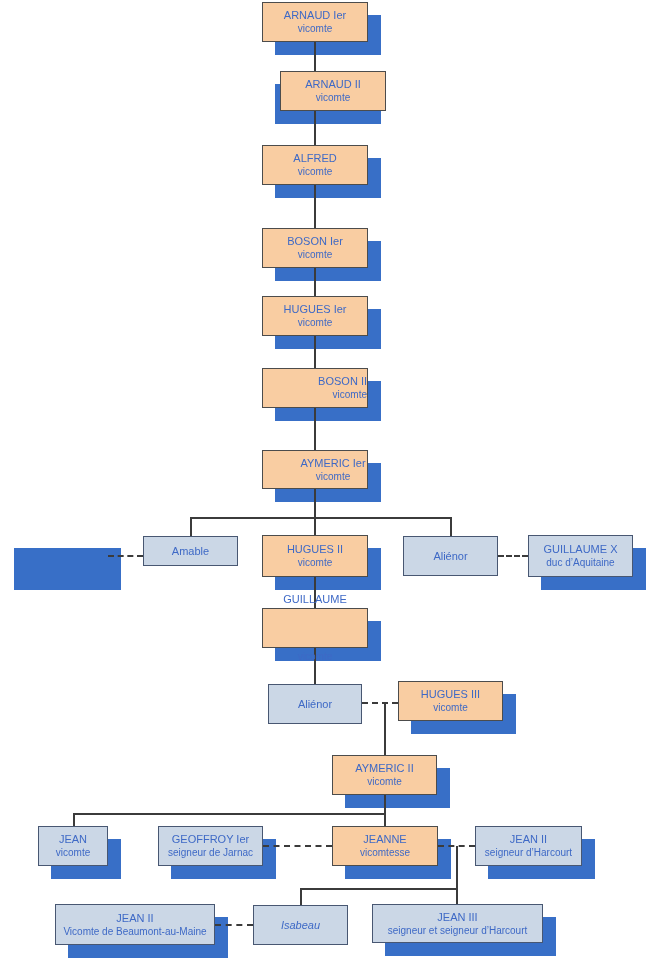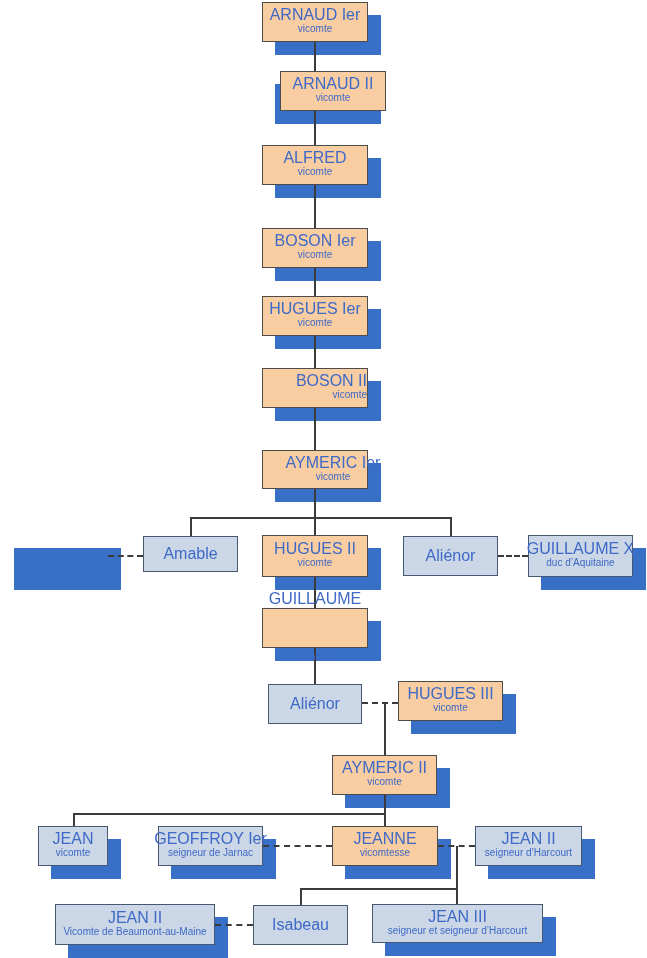--- a/index.html
+++ b/index.html
@@ -24,21 +24,21 @@
   }
   .node.main{
     background:var(--main-fill,#F9CDA2);
     border:1.5px solid var(--main-border,#4c4c4c);
   }
   .node.relative{
     background:var(--rel-fill,#CBD7E6);
     border:1.5px solid var(--rel-border,#485772);
   }
   .node .name{
-    font-size:16px;
+    font-size:11px;
     color:var(--text,#3E69C6);
     white-space:nowrap;
   }
   .node .title{
     font-size:10px;
     color:var(--text,#3E69C6);
     white-space:nowrap;
   }
   .shadow{
     position:absolute;
@@ -129,21 +129,21 @@
       <span class="title">vicomte</span>
     </div>
     <div class="node main" style="left: 262px; top: 368px; width: 106px; height: 40px; align-items: flex-end;">
       <span class="name">BOSON II</span>
       <span class="title">vicomte</span>
     </div>
     <div class="node main" style="left: 262px; top: 450px; width: 106px; height: 39px; padding-left: 36px;">
       <span class="name">AYMERIC Ier</span>
       <span class="title">vicomte</span>
     </div>
-    <div class="node relative" style="left: 143px; top: 536px; width: 95px; height: 36px;">
+    <div class="node relative" style="left: 143px; top: 536px; width: 95px; height: 30px;">
       <span class="name">Amable</span>
     </div>
     <div class="node main" style="left: 262px; top: 535px; width: 106px; height: 42px;">
       <span class="name">HUGUES II</span>
       <span class="title">vicomte</span>
     </div>
     <div class="node relative" style="left: 403px; top: 536px; width: 95px; height: 40px;">
       <span class="name">Aliénor</span>
     </div>
     <div class="node relative" style="left: 528px; top: 535px; width: 105px; height: 42px;">
@@ -178,20 +178,20 @@
       <span class="title">vicomtesse</span>
     </div>
     <div class="node relative" style="left: 475px; top: 826px; width: 107px; height: 40px;">
       <span class="name">JEAN II</span>
       <span class="title">seigneur d’Harcourt</span>
     </div>
     <div class="node relative" style="left: 55px; top: 904px; width: 160px; height: 41px;">
       <span class="name">JEAN II</span>
       <span class="title">Vicomte de Beaumont-au-Maine</span>
     </div>
-    <div class="node relative" style="left: 253px; top: 905px; width: 95px; height: 40px;">
+    <div class="node relative" style="left: 253px; top: 905px; width: 95px; height: 40px; font-style: italic;">
       <span class="name">Isabeau</span>
     </div>
     <div class="node relative" style="left: 372px; top: 904px; width: 171px; height: 39px;">
       <span class="name">JEAN III</span>
       <span class="title">seigneur et seigneur d’Harcourt</span>
     </div>
   </div>
 
 </body></html>

